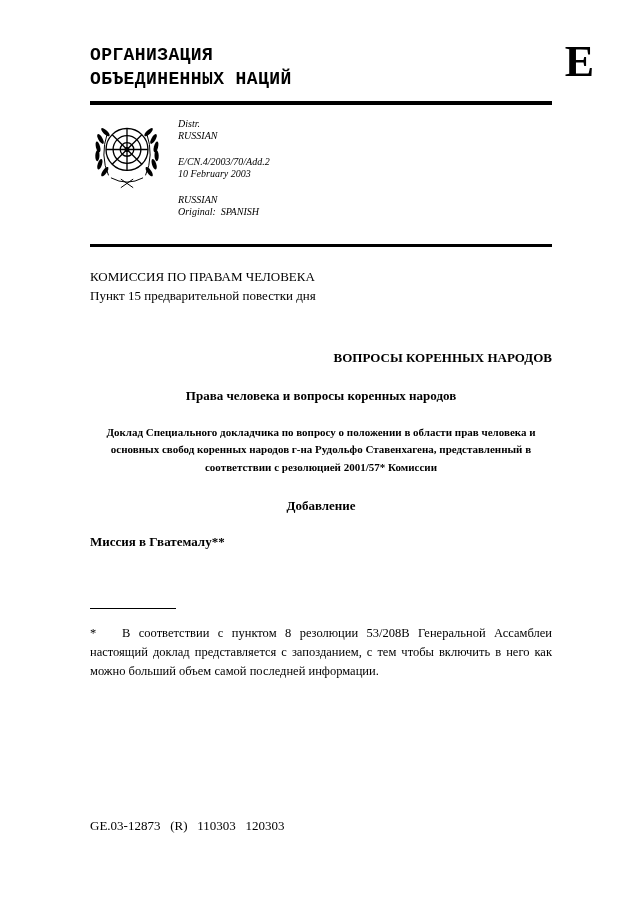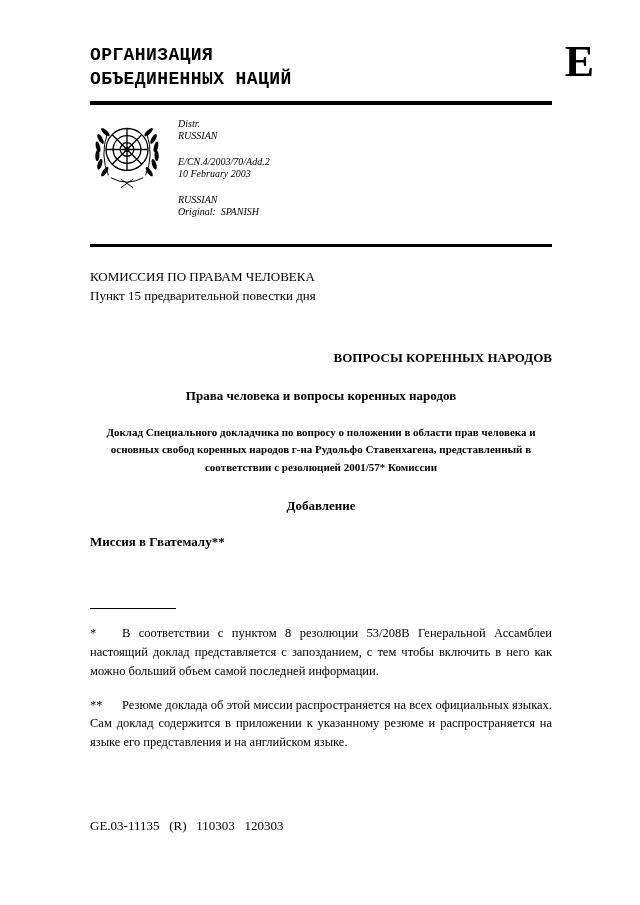--- a/index.html
+++ b/index.html
@@ -131,19 +131,18 @@
     <div class="report-title">Доклад Специального докладчика по вопросу о положении в области прав человека и основных свобод коренных народов г-на Рудольфо Ставенхагена, представленный в соответствии с резолюцией 2001/57* Комиссии</div>
 
     <div class="addendum">Добавление</div>
 
     <div class="mission">Миссия в Гватемалу**</div>
 
     <div class="fn-sep"></div>
 
     <div class="footnote pre"><span class="fn-marker">*</span><span>В соответствии с пунктом 8 резолюции 53/208В Генеральной Ассамблеи настоящий доклад представляется с запозданием, с тем чтобы включить в него как можно больший объем самой последней информации.</span></div>
 
-    <div class="footnote pre"><span class="fn-marker">**</span><span>Резюме доклада об этой миссии распространяется на всех официальных языках.  Сам доклад содержится в приложении к указанному резюме и распространяется на языке его представления и на английском языке.</span></div>
 
   </div>
 
-  <div class="footer pre">GE.03-11135   (R)   110303   120303</div>
+  <div class="footer pre">GE.03-12873   (R)   110303   120303</div>
 
 </div>
 
 </body></html>

